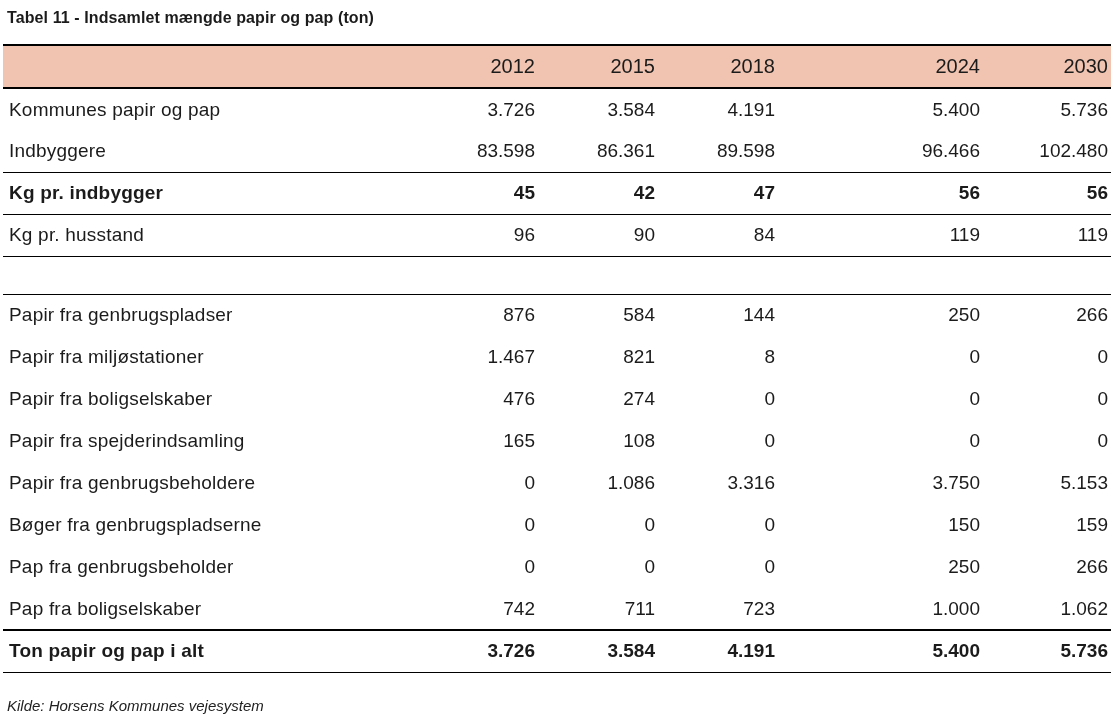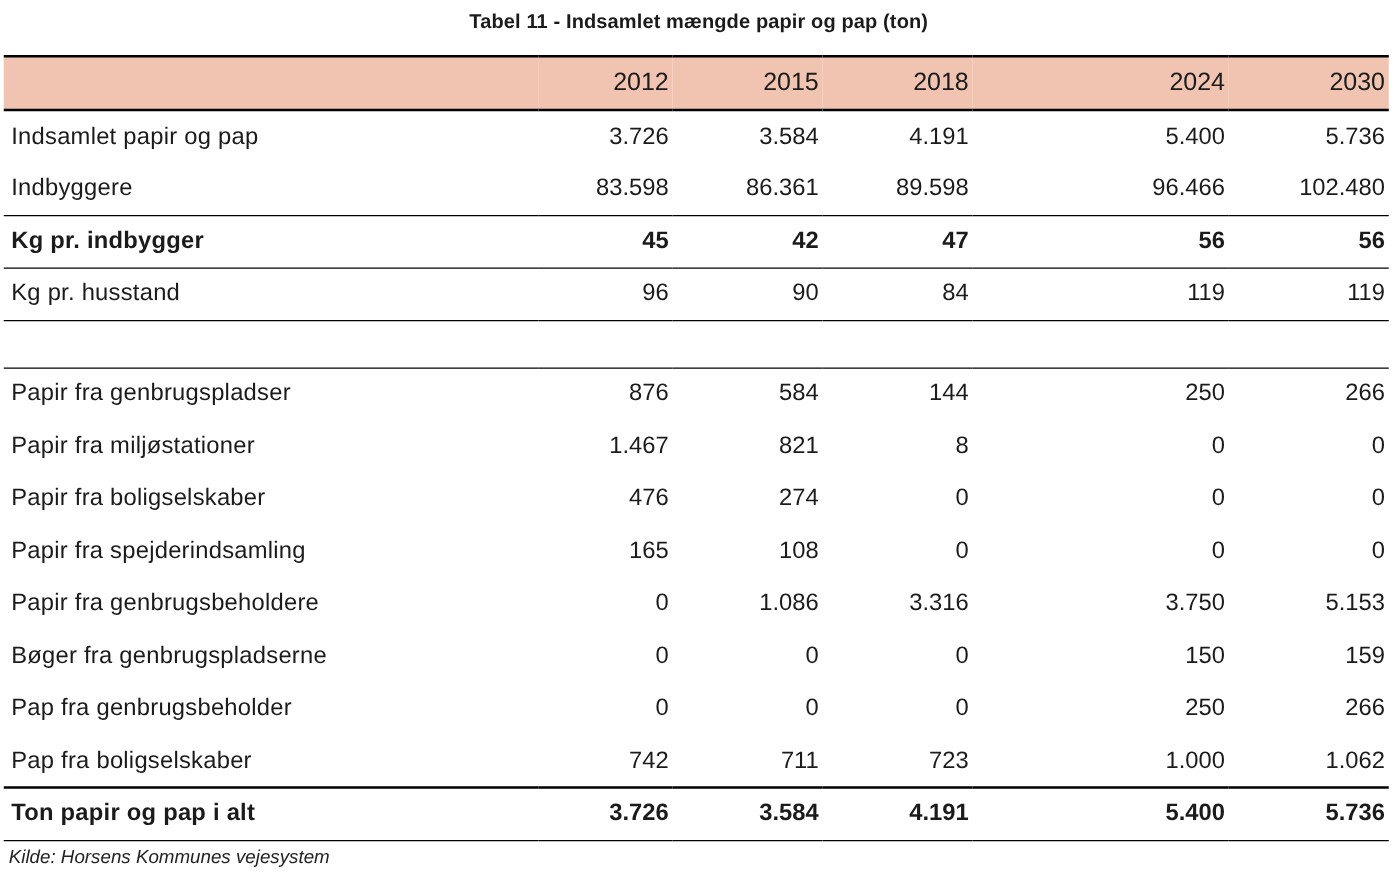--- a/index.html
+++ b/index.html
@@ -16,21 +16,20 @@
     padding: 8px 6px 0 3px;
     box-sizing: border-box;
     width: 1117px;
   }
   .table-title {
     font-size: 16px;
     font-weight: 700;
     line-height: 20px;
     margin: 0 0 16px 4px;
     letter-spacing: 0.1px;
-    text-align: center;
   }
   table.data-table {
     border-collapse: collapse;
     table-layout: fixed;
     width: 1108px;
     margin-top: 15px;
   }
   col.c-label { width: 428px; }
   col.c-2012  { width: 107px; }
   col.c-2015  { width: 120px; }
@@ -71,21 +70,21 @@
     text-align: right;
     padding-right: 3px;
   }
   tr.bold td { font-weight: 700; }
   tr.rule td { border-bottom: 1.5px solid #000; }
   tr.rule-strong td { border-bottom: 2px solid #000; }
 
   .source-note {
     font-size: 15px;
     font-style: italic;
-    margin: 4px 0 0 4px;
+    margin: 24px 0 0 4px;
     color: #222222;
   }
 </style>
 </head>
 <body>
 
 <div class="page">
 
   <h1 class="table-title">Tabel 11 - Indsamlet mængde papir og pap (ton)</h1>
 
@@ -103,21 +102,21 @@
         <th class="label-col"></th>
         <th>2012</th>
         <th>2015</th>
         <th>2018</th>
         <th>2024</th>
         <th>2030</th>
       </tr>
     </thead>
     <tbody>
         <tr>
-    <td class="label">Indsamlet papir og pap</td>
+    <td class="label">Kommunes papir og pap</td>
     <td class="val">3.726</td>
     <td class="val">3.584</td>
     <td class="val">4.191</td>
     <td class="val">5.400</td>
     <td class="val">5.736</td>
   </tr>
         <tr class="rule">
     <td class="label">Indbyggere</td>
     <td class="val">83.598</td>
     <td class="val">86.361</td>

